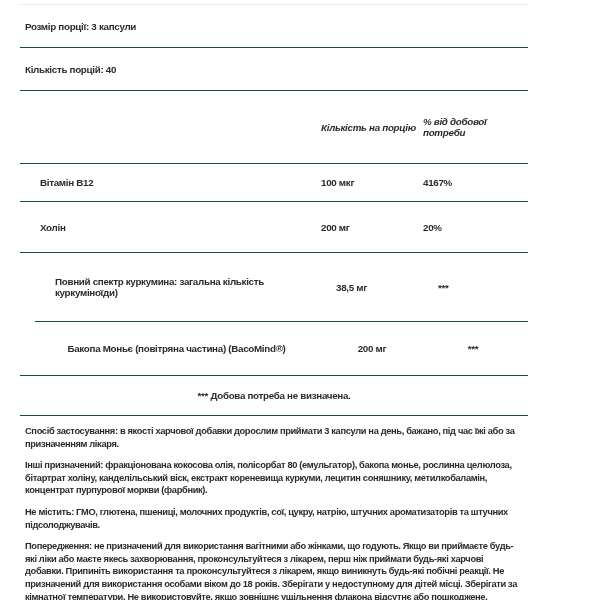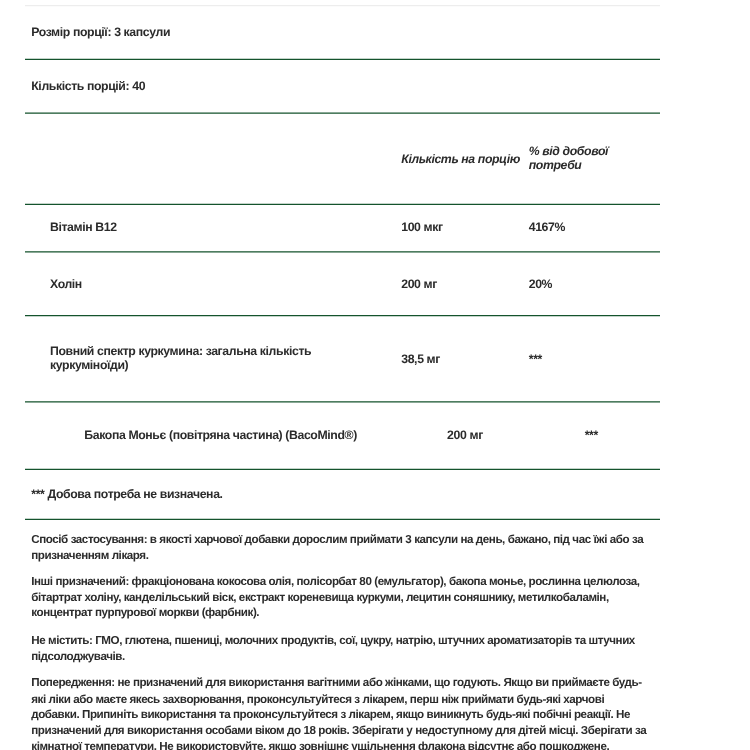--- a/index.html
+++ b/index.html
@@ -20,23 +20,23 @@
     font-size:9.8px;font-weight:700;letter-spacing:-0.3px;
   }
   .serving-row{height:43px;}
   .thead-row{height:73px;font-style:italic;}
   .grid{
     display:grid;grid-template-columns:296px 102px 1fr;
     width:100%;align-items:center;
   }
   .r0{height:38px;}
   .r1{height:51px;}
-  .r2{height:69px;}
+  .r2{height:69px;margin-left:15px;}
   .r3{height:54px;text-align:center;}
-  .footnote-row{height:40px;}
+  .footnote-row{height:40px;justify-content:center;}
   .name-cell{padding-right:8px;padding-left:15px;}
   .paras{
     padding:9px 5px 0 5px;
     font-size:9.3px;line-height:12.6px;letter-spacing:-0.35px;
     font-weight:600;
   }
   .paras p{margin:0 0 9px 0;}
   .lead{font-weight:700;margin-top:48px;}
 </style>
 </head>

